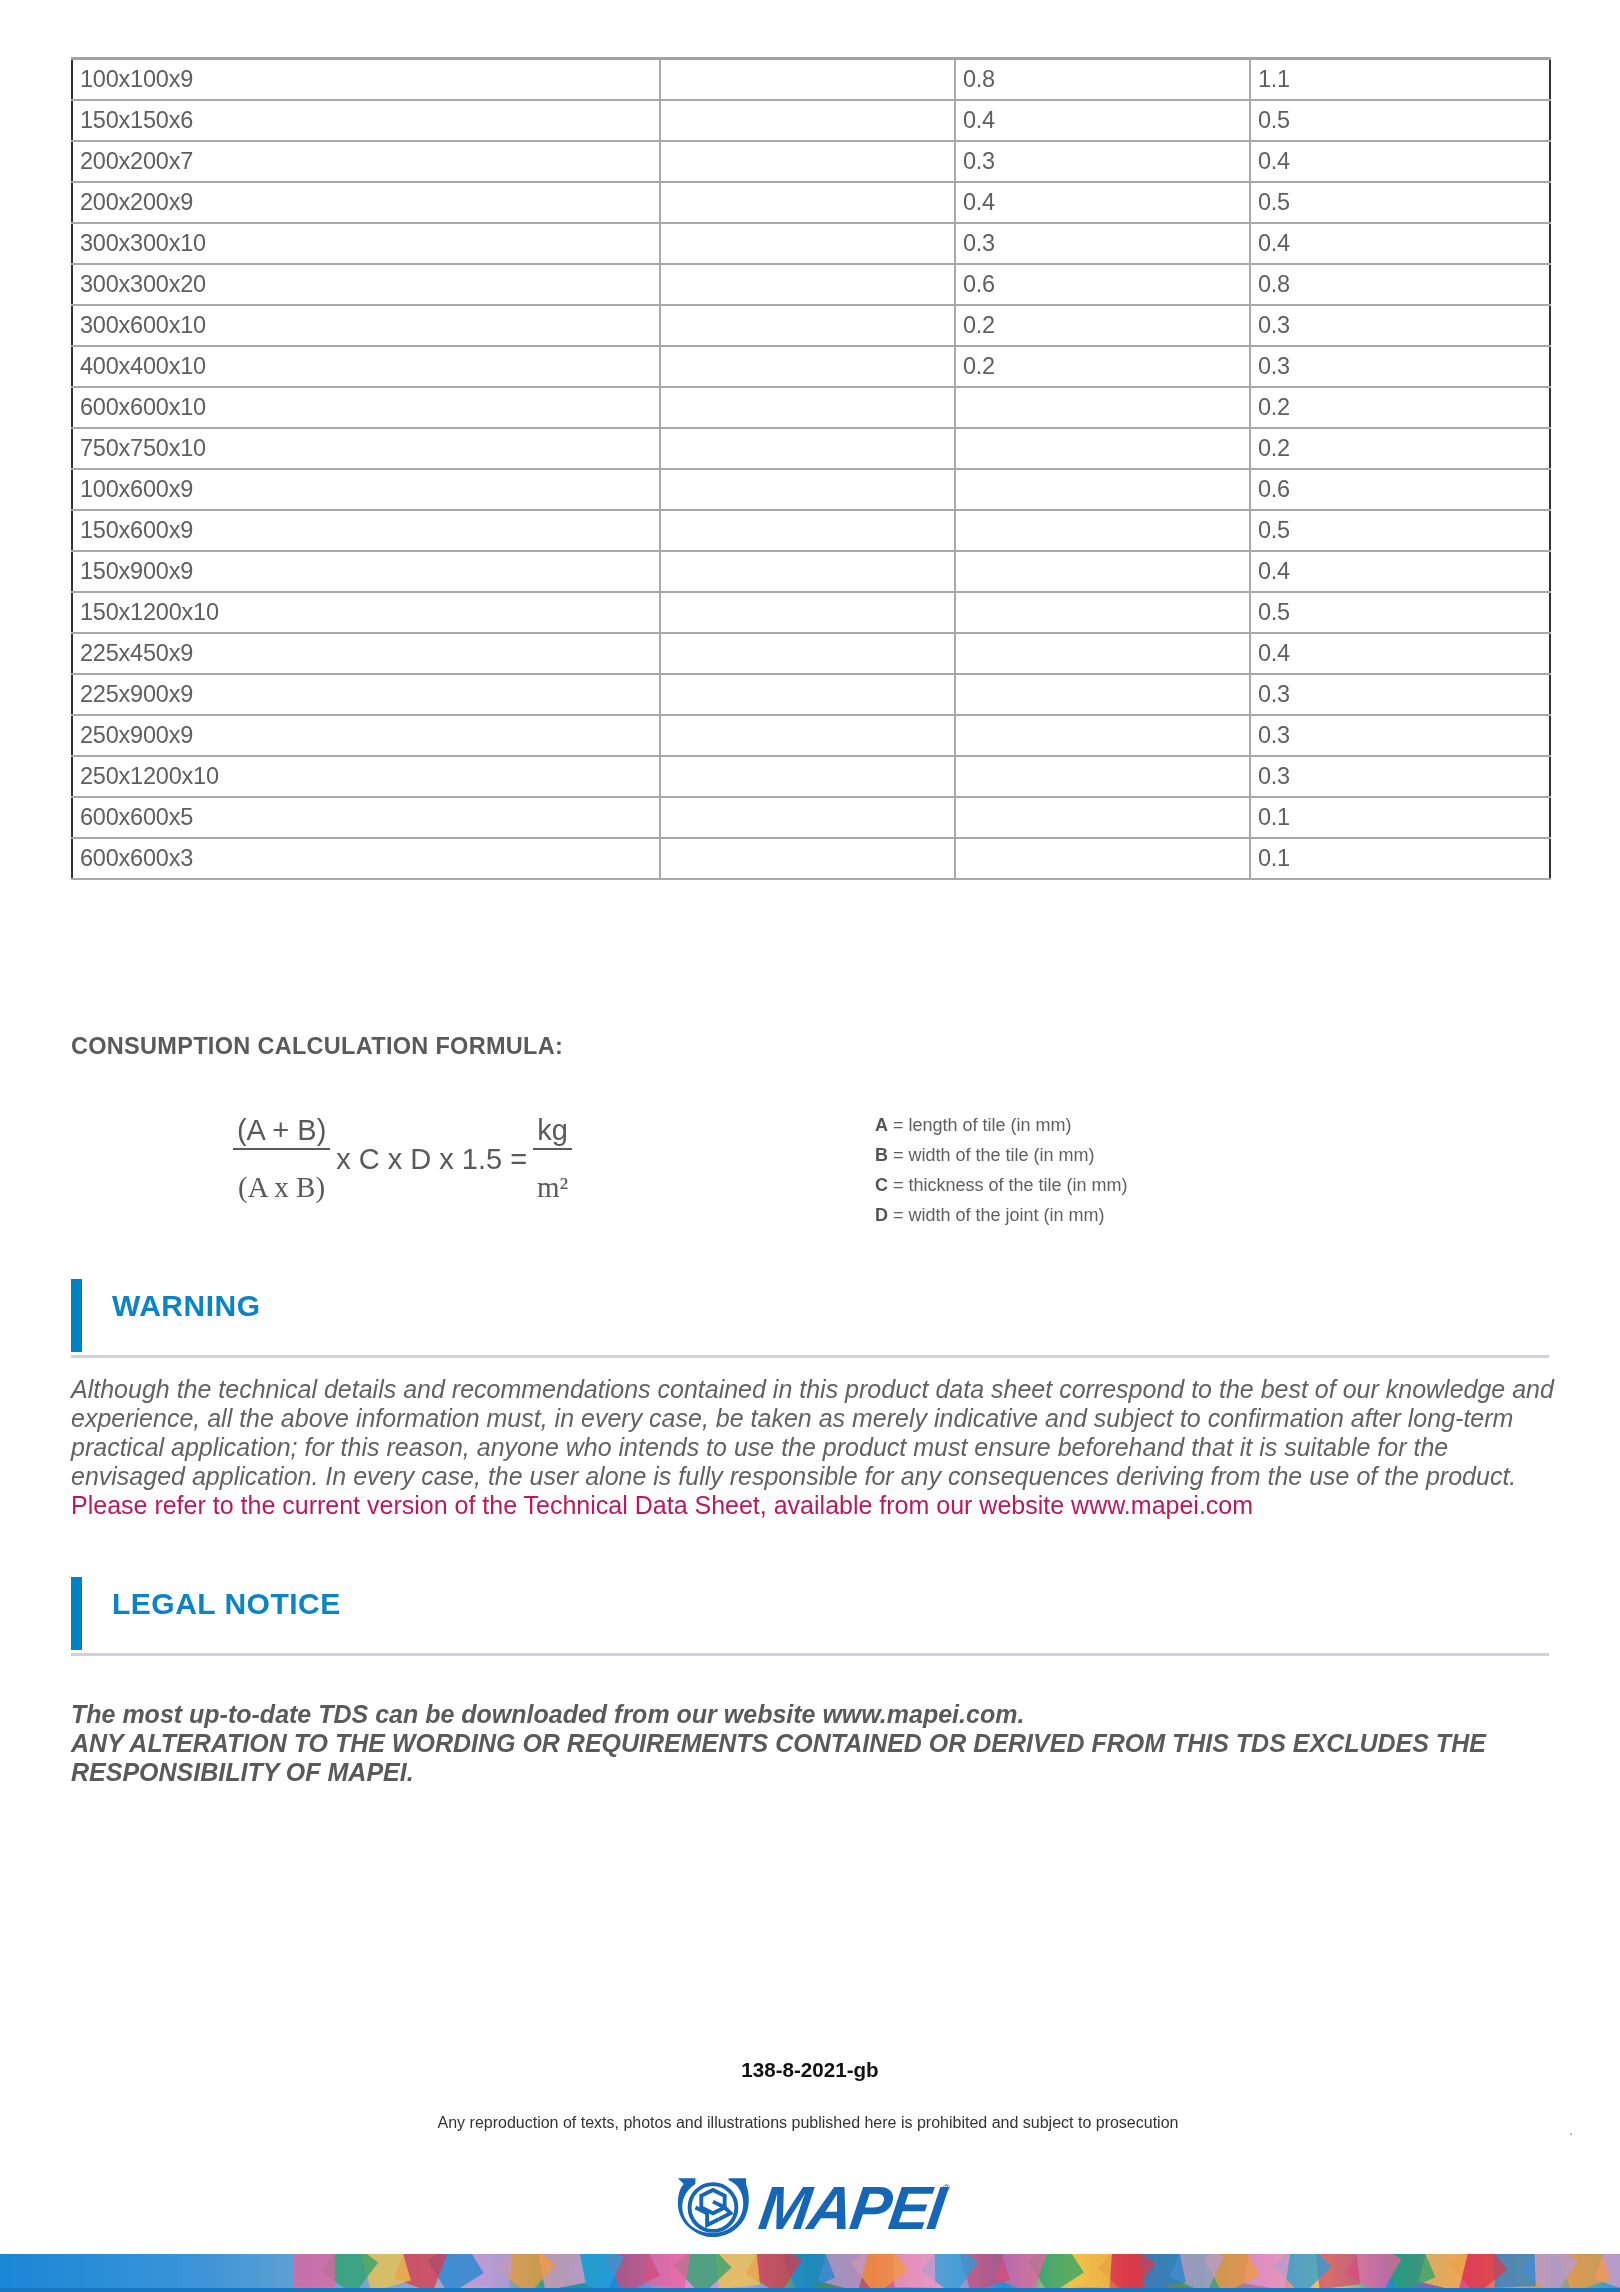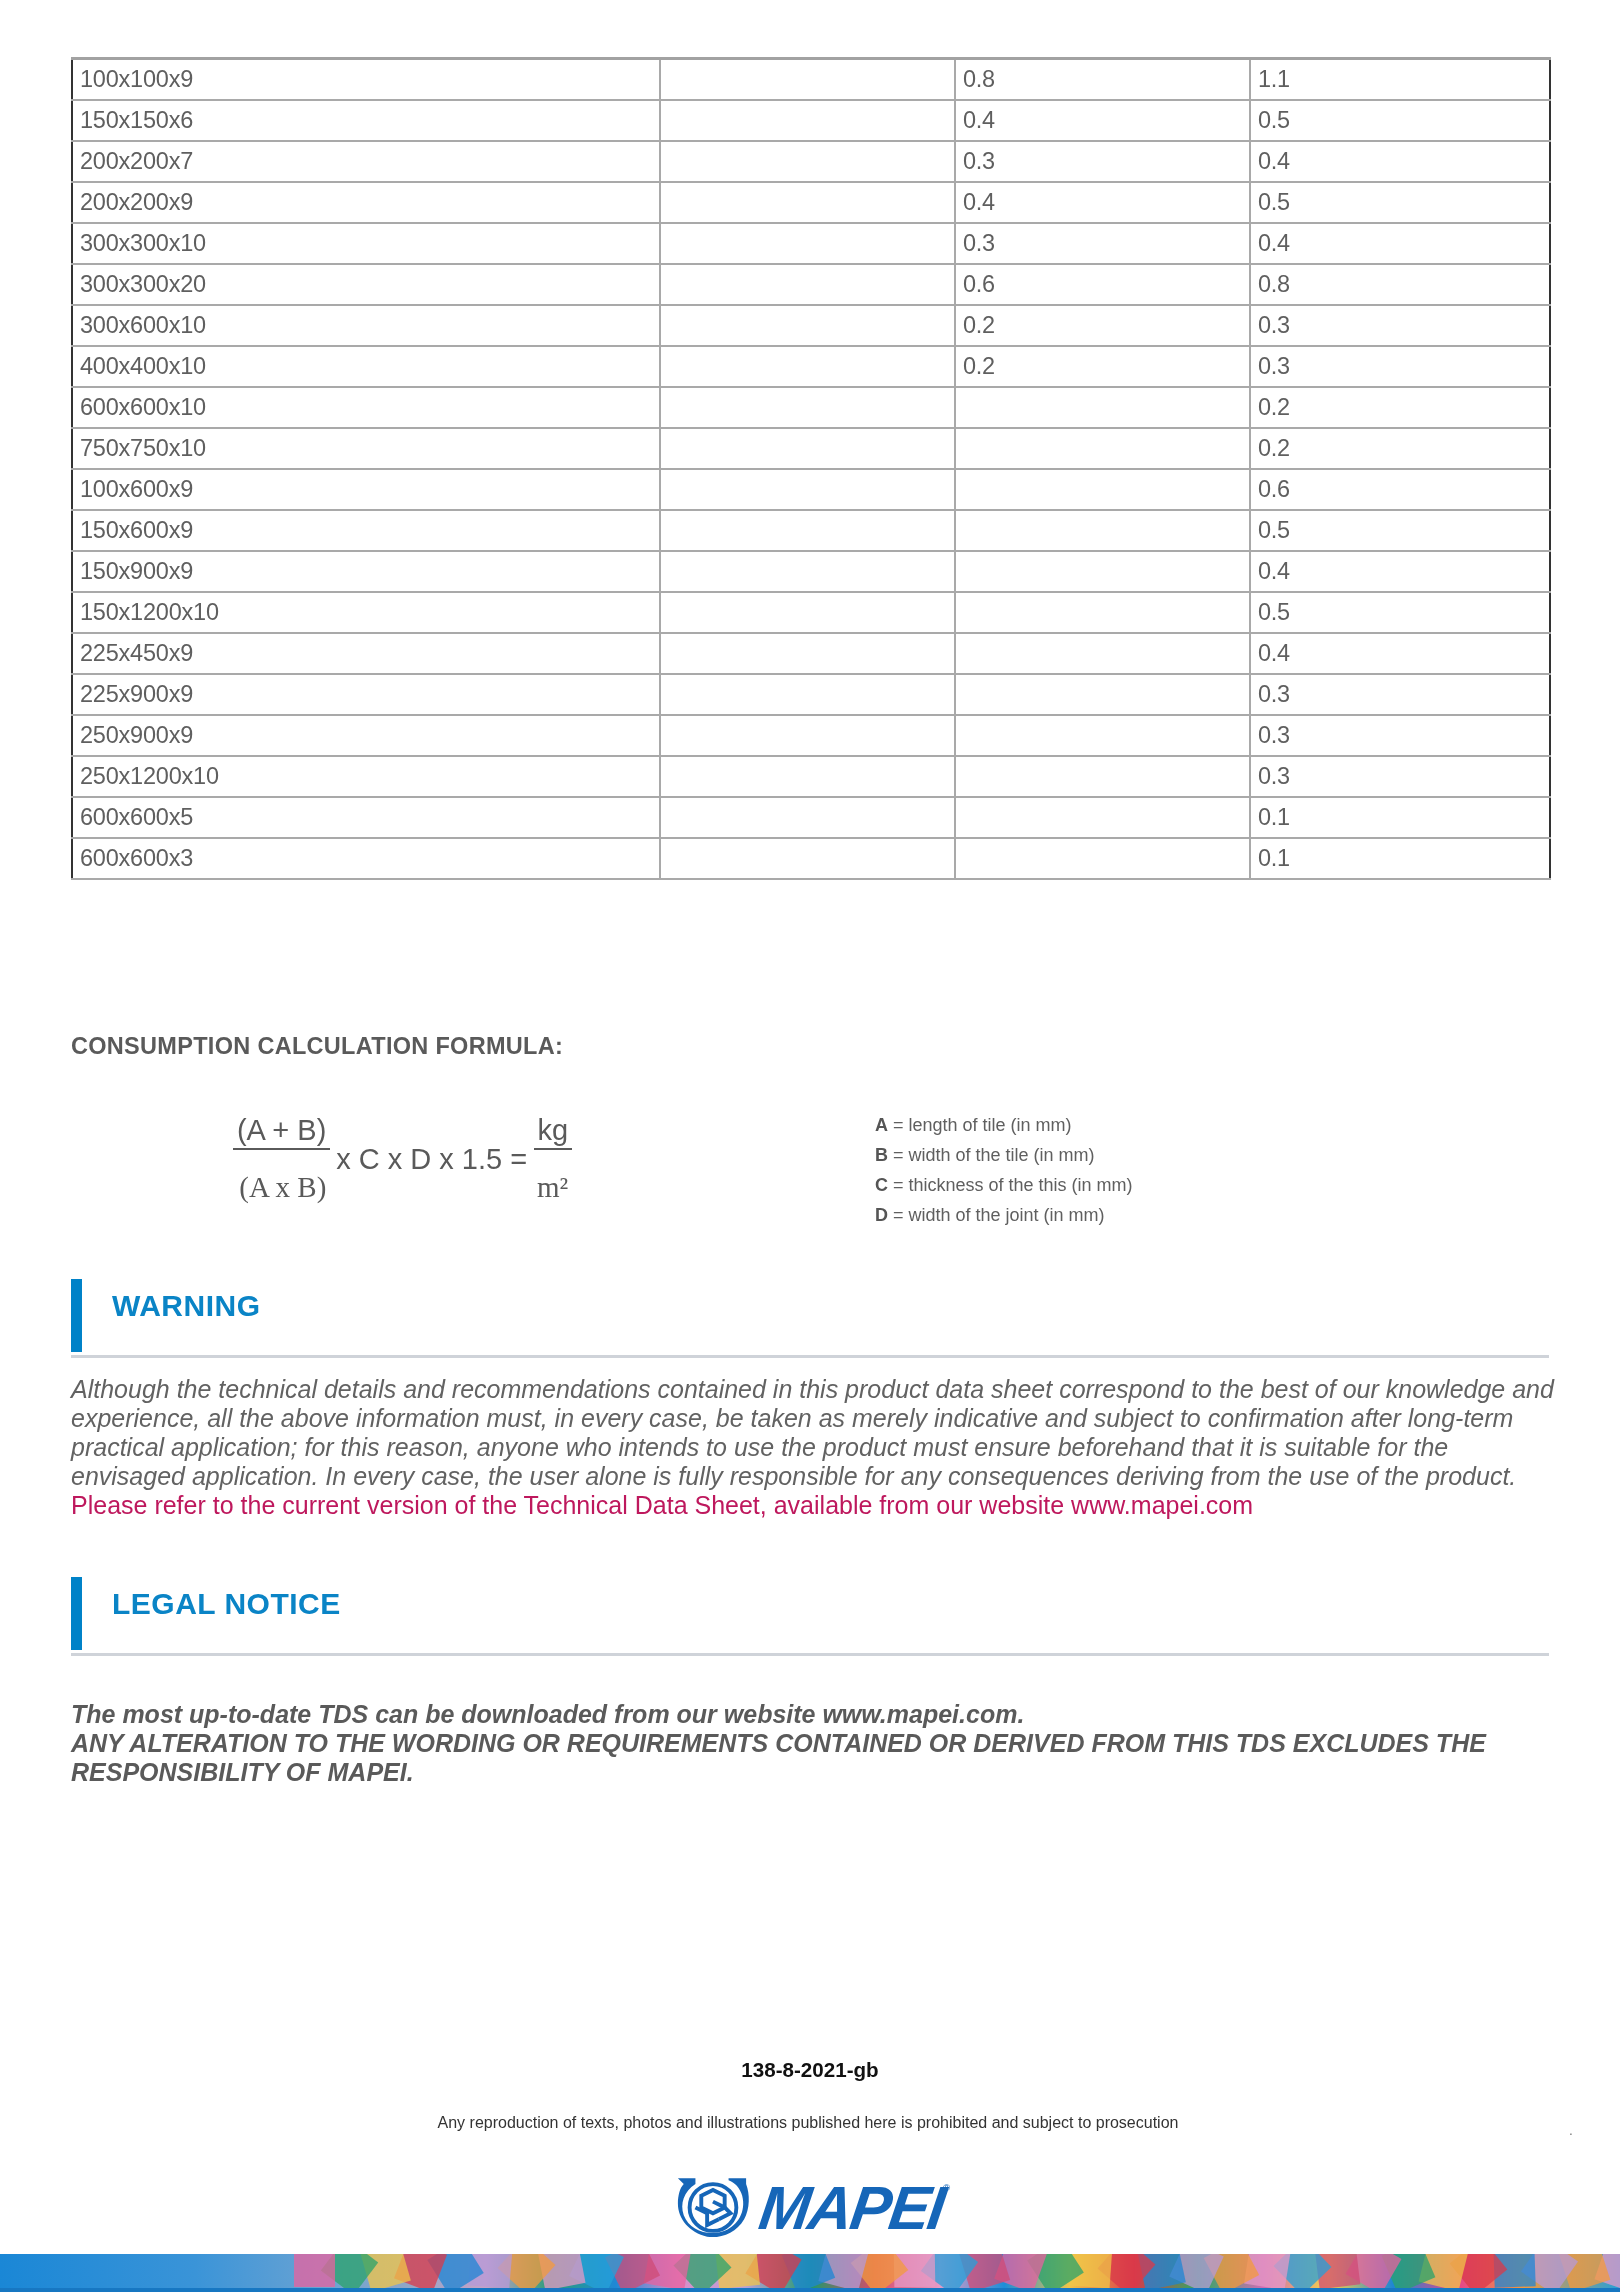--- a/index.html
+++ b/index.html
@@ -28,21 +28,21 @@
 
   
   .formula-title {
     position: absolute; left: 71px; top: 1033px;
     font-size: 23.5px; font-weight: bold; color: #5a5a5a; letter-spacing: 0.3px;
   }
   .formula {
     position: absolute; left: 233px; top: 1119px; height: 80px;
     display: flex; align-items: center; color: #5a5a5a; font-size: 29px;
   }
-  .frac { display: inline-flex; flex-direction: column; align-items: flex-end; gap: 20px; }
+  .frac { display: inline-flex; flex-direction: column; align-items: center; gap: 20px; }
   .frac .num { padding: 0 3.9px 1px 3.9px; border-bottom: 2px solid #5a5a5a; line-height: 33px; }
   .frac .den { padding: 1px 3.9px 0 3.9px; line-height: 33px; font-family: Liberation Serif, serif; }
   .formula .mid { padding: 0 5.9px; }
   .legend {
     position: absolute; left: 875px; top: 1110px; font-size: 18px; line-height: 30px; color: #5f5f5f;
   }
   .legend b { color: #555; }
 
   
   .sec-head {
@@ -230,21 +230,21 @@
   </span>
   <span class="mid">x C x D x 1.5 =</span>
   <span class="frac">
     <span class="num">kg</span>
     <span class="den">m²</span>
   </span>
 </div>
 <div class="legend">
   <div><b>A</b><span> = length of tile (in mm)</span></div>
   <div><b>B</b><span> = width of the tile (in mm)</span></div>
-  <div><b>C</b><span> = thickness of the this (in mm)</span></div>
+  <div><b>C</b><span> = thickness of the tile (in mm)</span></div>
   <div><b>D</b><span> = width of the joint (in mm)</span></div>
 </div>
 
 <div class="sec-head" style="top:1279px;">
   <div class="bar"></div>
   <div class="ttl">WARNING</div>
 </div>
 <div class="para" style="top:1375px;">
   <span class="it">Although the technical details and recommendations contained in this product data sheet correspond to the best of our knowledge and experience, all the above information must, in every case, be taken as merely indicative and subject to confirmation after long-term practical application; for this reason, anyone who intends to use the product must ensure beforehand that it is suitable for the envisaged application. In every case, the user alone is fully responsible for any consequences deriving from the use of the product.</span><br>
   <span class="bold">Please refer to the current version of the Technical Data Sheet, available from our website www.mapei.com</span>

